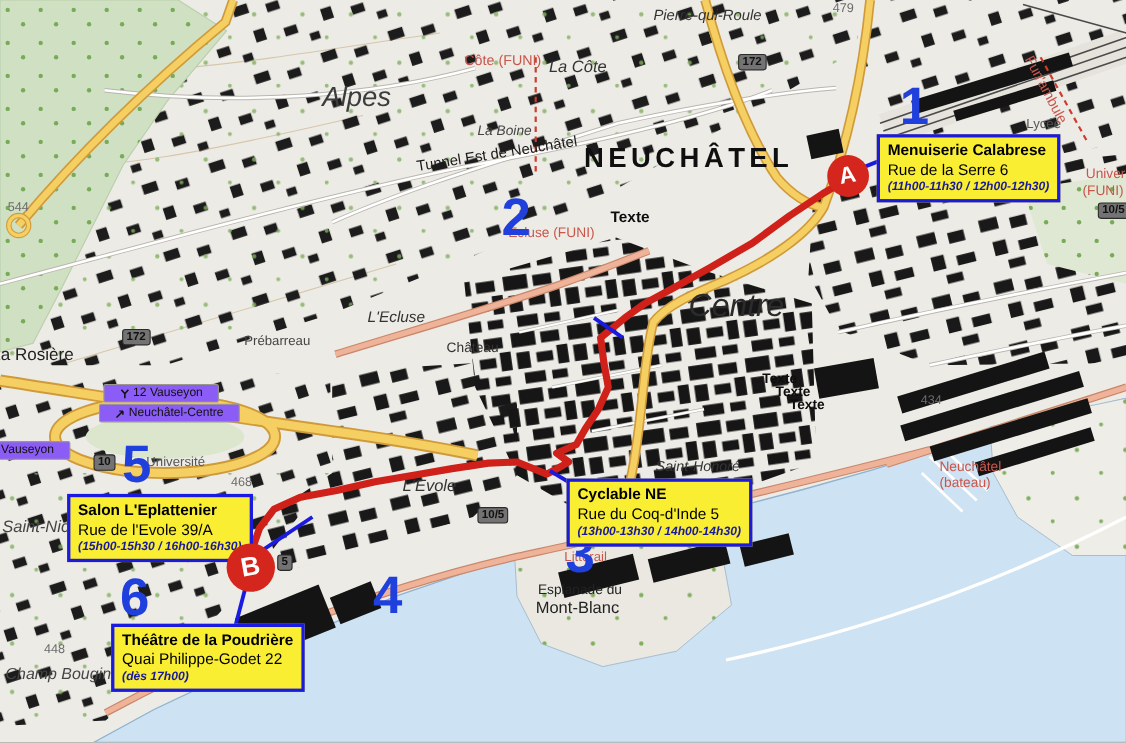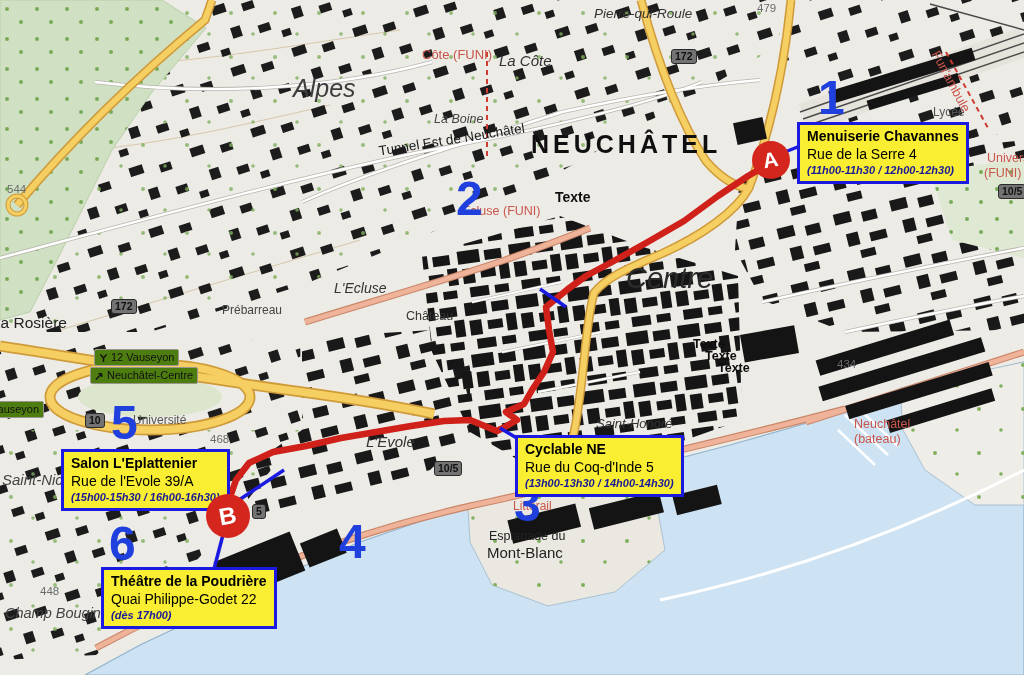--- a/index.html
+++ b/index.html
@@ -9,22 +9,22 @@
   }
   .map-container svg.base{position:absolute;left:0;top:0;}
   .lbl{position:absolute;white-space:nowrap;color:#333;z-index:2;pointer-events:none;}
   .it{font-style:italic;}
   .red-lbl{color:#c9564b;}
   .bold{font-weight:bold;color:#0d0d0d;}
   .elev{font-size:11.5px;color:#6b6b6b;}
   .city{font-weight:bold;font-size:25px;letter-spacing:4px;color:#0f0f0f;}
   .sign{position:absolute;background:#737373;border:1.5px solid #2b2b2b;border-radius:3px;
     font-size:10.5px;font-weight:bold;color:#111;padding:0 3px;line-height:13px;z-index:2;}
-  .transit{position:absolute;background:#4d7c0f;border:1px solid #9a978f;border-radius:2px;
-    font-size:11px;color:#111;padding:0 4px;line-height:15px;z-index:2;display:flex;align-items:center;gap:3px;}
+  .transit{position:absolute;background:#8b5cf6;border:1px solid #9a978f;border-radius:2px;
+    font-size:11px;color:#111;padding:0 14px;line-height:15px;z-index:2;display:flex;align-items:center;gap:3px;}
   .stop-num{position:absolute;font-size:48px;font-weight:bold;color:#2040dd;z-index:4;line-height:1;}
   .info-box{position:absolute;background:#f9ee31;border:3px solid #1a1ae0;padding:3px 7px 4px 7px;z-index:5;}
   .info-box .name{font-weight:bold;font-size:14px;color:#000;white-space:nowrap;line-height:1.25;}
   .info-box .addr{font-size:14px;color:#000;white-space:nowrap;line-height:1.25;}
   .info-box .times{font-size:11px;font-style:italic;font-weight:bold;color:#18189a;white-space:nowrap;line-height:1.3;}
   .marker{position:absolute;background:#d5261d;border-radius:50%;display:flex;align-items:center;
     justify-content:center;color:#fff;font-weight:bold;z-index:6;}
   .marker span{transform:rotate(-10deg);}
 </style>
 </head>
@@ -291,22 +291,22 @@
 <div class="stop-num" style="left:109px;top:520px;">6</div>
 
 <div class="marker" style="left:752px;top:141px;width:38px;height:38px;font-size:21px;">
       <span>A</span>
     </div>
 <div class="marker" style="left:206px;top:494px;width:44px;height:44px;font-size:24px;">
       <span>B</span>
     </div>
 
 <div class="info-box" style="left:797px;top:122px;">
-  <div class="name">Menuiserie Chavannes</div>
-  <div class="addr">Rue de la Serre 4</div>
+  <div class="name">Menuiserie Calabrese</div>
+  <div class="addr">Rue de la Serre 6</div>
   <div class="times">(11h00-11h30 / 12h00-12h30)</div>
 </div>
 <div class="info-box" style="left:515px;top:435px;">
   <div class="name">Cyclable NE</div>
   <div class="addr">Rue du Coq-d'Inde 5</div>
   <div class="times">(13h00-13h30 / 14h00-14h30)</div>
 </div>
 <div class="info-box" style="left:61px;top:449px;">
   <div class="name">Salon L'Eplattenier</div>
   <div class="addr">Rue de l'Evole 39/A</div>

